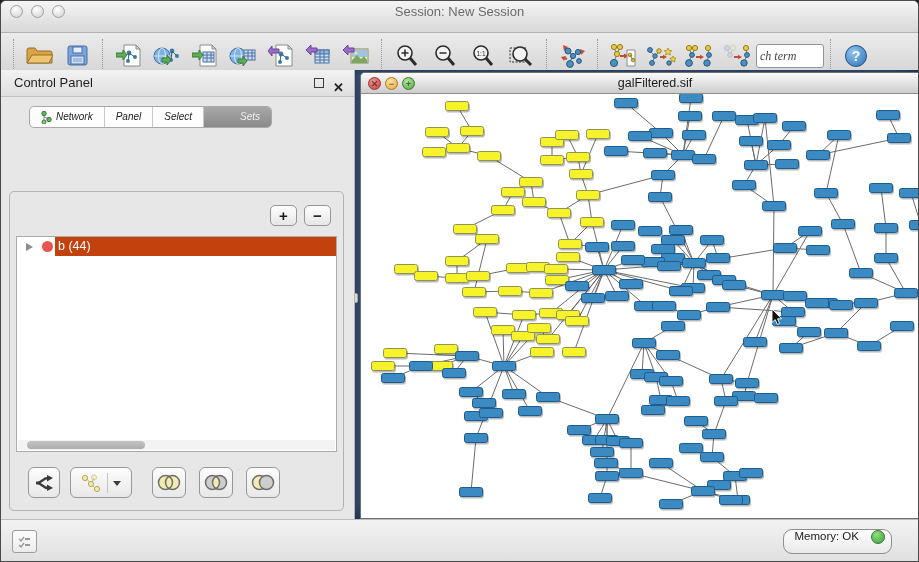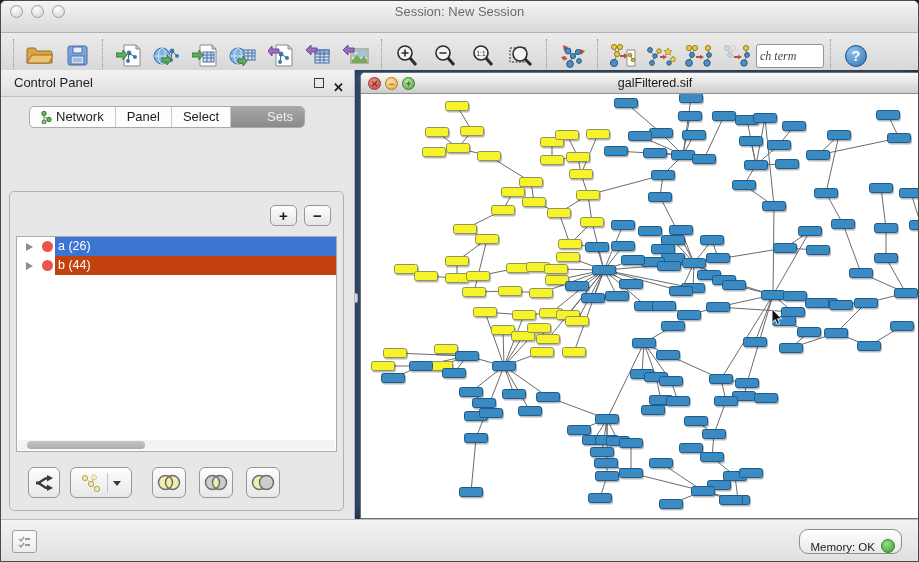--- a/index.html
+++ b/index.html
@@ -43,22 +43,22 @@
   .control-panel { width:354px; background:#e7e7e7; position:relative;
     border-right:1px solid #b5b5b5; }
   .cp-header { height:27px; background:linear-gradient(#f2f2f2,#dfdfdf);
     border-bottom:1px solid #c2c2c2; font-size:13px; color:#1e1e1e;
     line-height:26px; padding-left:13px; position:relative; }
   .cp-float { position:absolute; right:30px; top:8px; width:10px; height:10px;
     border:1.5px solid #3c3c3c; }
   .cp-close { position:absolute; right:10px; top:5px; font-size:13px; color:#222; font-weight:bold; }
   .cp-tabs { position:relative; z-index:2; margin:9px 0 0 28px; display:inline-flex;
     background:#fdfdfd; border:1px solid #a9a9a9; border-radius:5px; overflow:hidden; height:22px; }
-  .cp-tab { padding:0 11px; font-size:13px; line-height:20px; color:#1c1c1c;
-    border-right:1px solid #c8c8c8; display:flex; align-items:center; gap:4px; }
+  .cp-tab { padding:0 11px; font-size:10px; line-height:20px; color:#1c1c1c;
+    border-right:1px solid #c8c8c8; display:flex; align-items:center; gap:4px;font-style:italic; }
   .cp-tab:last-child { border-right:none;padding-left:36px; }
   .cp-tab.active { background:linear-gradient(#a8a8a8,#8a8a8a); color:#f2f2f2; }
   .cp-body { position:absolute; left:8px; right:10px; top:121px; bottom:8px;
     border:1px solid #b3b3b3; border-radius:5px; background:#e7e7e7; }
   .pm-row { position:absolute; top:13px; right:12px; display:flex; gap:7px; }
   .pm-btn { width:27px; height:21px; border:1px solid #969696; border-radius:5px;
     background:linear-gradient(#fefefe,#e6e6e6); font-size:15px; font-weight:bold;
     color:#1a1a1a; display:flex; align-items:center; justify-content:center; line-height:1; }
   .set-list { position:absolute; left:6px; right:6px; top:44px; bottom:58px;
     background:#fff; border:1px solid #ababab; overflow:hidden; }
@@ -97,23 +97,23 @@
   .resize-grip { position:absolute; right:2px; bottom:2px; width:13px; height:13px;
     background:repeating-linear-gradient(135deg, transparent 0 3px, #9a9a9a 3px 4px); }
   .divider-handle { position:absolute; left:-4px; top:223px; width:7px; height:10px;
     background:#d9d9d9; border:1px solid #a5a5a5; border-radius:2px; z-index:3; }
   
   .statusbar { position:absolute; left:0; right:0; bottom:0; height:42px;
     background:linear-gradient(#f2f2f2,#e0e0e0); border-top:1px solid #bcbcbc; }
   .task-btn { position:absolute; left:11px; top:10px; width:25px; height:23px;
     border:1px solid #9e9e9e; border-radius:3px; background:linear-gradient(#fcfcfc,#ececec);
     display:flex; align-items:center; justify-content:center; }
-  .memory-btn { position:absolute; right:16px; top:9px; height:25px;
+  .memory-btn { position:absolute; right:26px; top:9px; height:25px;
     border:1px solid #8e8e8e; border-radius:9px; background:linear-gradient(#fefefe,#e9e9e9);
-    display:flex; align-items:flex-end; padding:0 6px 0 10px; font-size:11.5px; color:#1c1c1c; gap:6px; }
+    display:flex; align-items:flex-start; padding:0 6px 0 10px; font-size:11.5px; color:#1c1c1c; gap:12px; }
   .mem-dot { width:14px; height:14px; border-radius:50%; border:1px solid #2e7d32;
     background:radial-gradient(circle at 38% 30%, #8fe07f, #3f9e38); }
 </style>
 </head>
 <body>
 
 <div class="app">
 
   <div class="titlebar">
     <div class="lights">
@@ -389,25 +389,20 @@
           </div>
       </div>
 
       <div class="cp-body">
         <div class="pm-row">
           <div class="pm-btn">+</div>
           <div class="pm-btn">−</div>
         </div>
 
         <div class="set-list">
-          <div class="set-row">
-            <div class="tri"></div>
-            <div class="set-dot" style="background: rgb(232, 85, 78);"></div>
-            <div class="set-label" style="background: rgb(59, 117, 209);">a (26)</div>
-          </div>
           <div class="set-row">
             <div class="tri"></div>
             <div class="set-dot" style="background: rgb(232, 85, 78);"></div>
             <div class="set-label" style="background: #c2410c;">b (44)</div>
           </div>
           <div class="h-scroll">
             <div class="h-thumb"></div>
           </div>
         </div>
 

